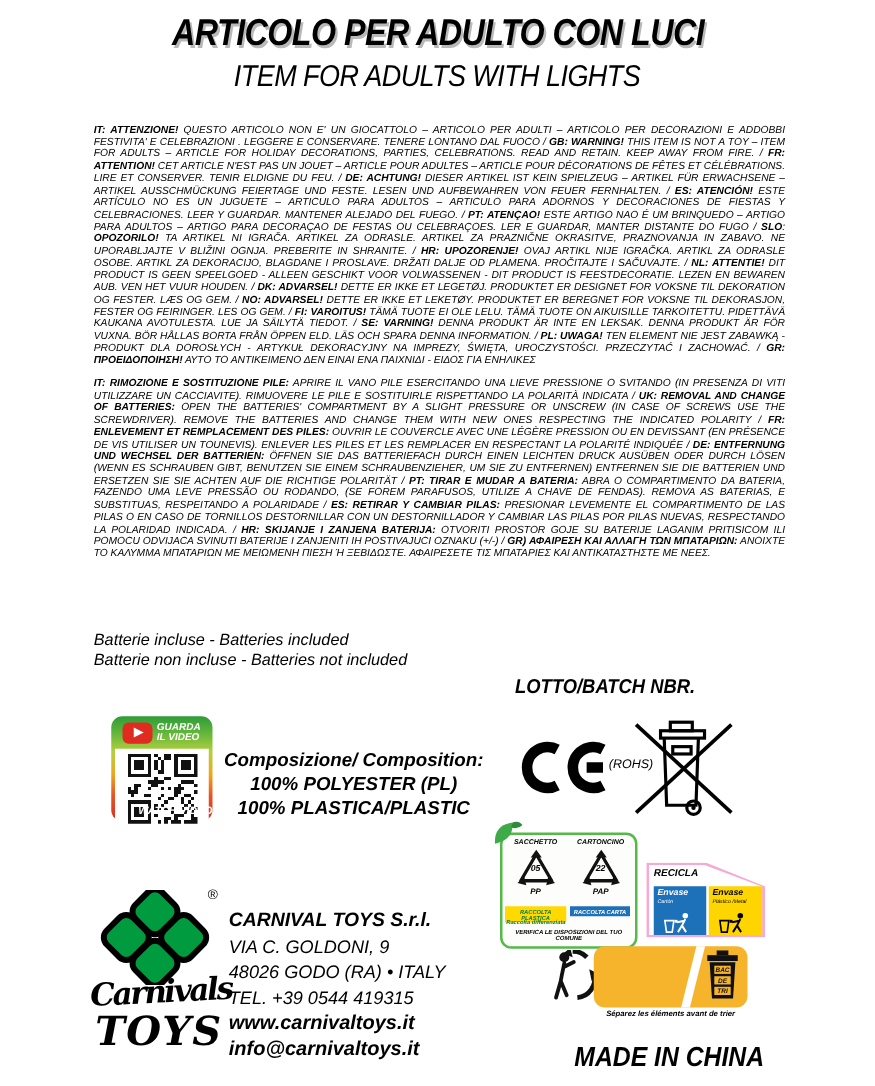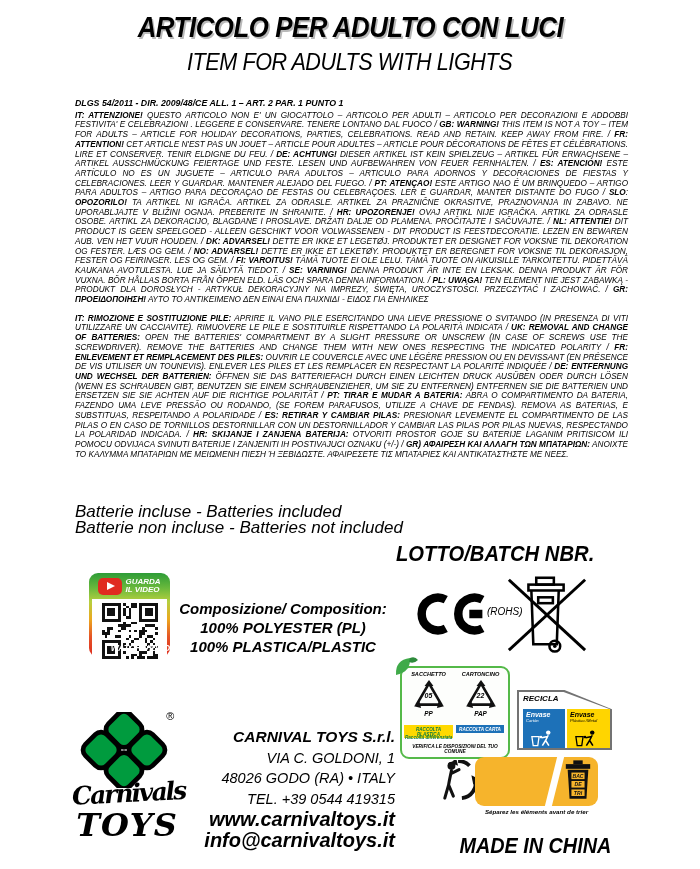--- a/index.html
+++ b/index.html
@@ -12,23 +12,23 @@
   .title>span{display:inline-block;transform:scaleX(.86);letter-spacing:-.5px;text-shadow:2px 2px 0 #b9b9b9;}
   .subtitle{top:48px;left:0;width:100%;text-align:center;font-style:italic;font-size:24px;white-space:nowrap;}
   .subtitle>span{display:inline-block;transform:scaleX(.9);letter-spacing:-.5px;}
 
   
   .warnings{left:75px;top:99px;width:553px;font-size:8.2px;line-height:9.7px;text-align:justify;}
   .dlgs{font-weight:bold;font-size:8.8px;margin-bottom:2px;text-align:left;}
   .warn{margin-bottom:9px;}
   .warn b{font-weight:bold;}
 
-  .battery{left:75px;top:504px;font-size:17px;line-height:15.5px;}
-
-  .lotto{left:396px;top:541px;font-size:22px;font-weight:800;white-space:nowrap;}
+  .battery{left:75px;top:504px;font-size:13px;line-height:15.5px;}
+
+  .lotto{left:412px;top:541px;font-size:16px;font-weight:800;white-space:nowrap;}
   .lotto>span{display:inline-block;transform:scaleX(.92);transform-origin:left;}
 
   
   .video-badge{left:89px;top:573px;width:81px;height:84px;border-radius:9px;
     background:linear-gradient(180deg,#2d9c37 0%,#6ab93c 18%,#b5cf3f 34%,#eca81e 55%,#e55426 76%,#dd2b1f 100%);}
   .vb-header{display:flex;align-items:center;justify-content:center;gap:3px;height:26px;}
   .yt{width:24px;height:17px;background:#e02b20;border-radius:5px;position:relative;flex:0 0 auto;}
   .yt::after{content:"";position:absolute;left:9px;top:4.5px;border-left:8px solid #fff;
     border-top:4.25px solid transparent;border-bottom:4.25px solid transparent;}
   .vb-title{color:#fff;font-weight:800;font-size:8px;line-height:8px;text-align:left;}
@@ -51,41 +51,41 @@
   .ploop{position:relative;height:33px;margin-top:2px;}
   .loopnum{position:absolute;top:13px;left:0;width:100%;text-align:center;font-size:7px;font-weight:bold;}
   .pmat{font-size:6.4px;font-weight:bold;margin-top:-2px;}
   .chip{position:absolute;top:57px;font-size:4.6px;font-weight:bold;text-align:center;padding:1.5px 0;}
   .chip-l{left:2px;width:49px;background:#ffd900;color:#0c7b3e;}
   .chip-r{left:54px;width:48px;background:#1d71b8;color:#fff;}
   .pdiff{position:absolute;top:67px;left:3px;font-size:4.6px;font-weight:bold;color:#0c7b3e;}
   .pfoot{position:absolute;top:76px;left:0;width:100%;text-align:center;font-size:4.8px;font-weight:bold;}
 
   
-  .recicla{left:517px;top:690px;width:95px;height:60px;background:#737373;
+  .recicla{left:517px;top:690px;width:95px;height:60px;background:#f9a8d4;
     clip-path:polygon(0 0,50% 0,100% 32%,100% 100%,0 100%);}
   .rec-inner{position:absolute;inset:2px;background:#fff;clip-path:polygon(0 0,49% 0,100% 31%,100% 100%,0 100%);}
   .rec-title{position:absolute;top:2px;left:4px;font-size:8px;font-weight:800;}
   .rec-panel{position:absolute;top:17px;height:39px;}
   .rec-blue{left:4px;width:42px;background:#1d71b8;color:#fff;}
   .rec-yellow{left:48px;width:43px;background:#ffd500;color:#000;}
   .rec-label{font-size:7px;font-weight:800;margin:2px 0 0 3px;line-height:7px;}
   .rec-sub{font-size:4.2px;margin-left:3px;line-height:5px;}
   .rec-panel svg{position:absolute;left:3px;bottom:1px;}
 
   
   .clover{left:80px;top:712px;}
   .registered{left:166px;top:710px;font-size:11px;}
   .logo-script{left:72px;top:779px;width:110px;text-align:center;font-family:"DejaVu Serif",serif;
     font-style:italic;font-weight:bold;font-size:25px;letter-spacing:-2px;transform:rotate(-3deg);}
   .logo-toys{left:72px;top:806px;width:110px;text-align:center;font-family:"DejaVu Serif",serif;
     font-style:italic;font-weight:bold;font-size:32px;letter-spacing:1px;}
-  .addr{left:183px;top:727px;width:212px;text-align:right;line-height:20.5px;font-size:14.5px;white-space:nowrap;}
+  .addr{left:183px;top:727px;width:212px;text-align:left;line-height:20.5px;font-size:14.5px;white-space:nowrap;}
   .addr .name{font-size:15.5px;font-weight:800;}
-  .addr .web{font-size:20px;font-weight:800;}
+  .addr .web{font-size:16px;font-weight:800;}
 
   
   .triman{left:441px;top:760px;}
   .sac{left:475px;top:757px;width:123px;height:49px;background:#f6b42c;border-radius:9px;}
   .sac-white{position:absolute;left:6px;top:5px;width:66px;height:39px;background:#fff;
     display:flex;flex-direction:column;justify-content:center;padding-left:5px;box-sizing:border-box;
     font-weight:800;font-size:15px;line-height:17px;}
   .sac-stripe{position:absolute;left:76px;top:0;width:7px;height:49px;background:#fff;transform:skewX(-14deg);}
   .sac-bin{position:absolute;left:88px;top:3px;}
   .sac-caption{left:475px;top:808px;width:123px;text-align:center;font-size:6.2px;font-weight:bold;}
@@ -95,21 +95,20 @@
 </style>
 </head>
 <body>
 
 <div class="page">
 
   <div class="abs title"><span>ARTICOLO PER ADULTO CON LUCI</span></div>
   <div class="abs subtitle"><span>ITEM FOR ADULTS WITH LIGHTS</span></div>
 
   <div class="abs warnings">
-    <div class="dlgs">DLGS 54/2011 - DIR. 2009/48/CE ALL. 1 – ART. 2 PAR. 1 PUNTO 1</div>
     <div class="warn"><b>IT: ATTENZIONE!</b> QUESTO ARTICOLO NON E' UN GIOCATTOLO – ARTICOLO PER ADULTI – ARTICOLO PER DECORAZIONI E ADDOBBI FESTIVITA' E CELEBRAZIONI . LEGGERE E CONSERVARE. TENERE LONTANO DAL FUOCO / <b>GB: WARNING!</b> THIS ITEM IS NOT A TOY – ITEM FOR ADULTS – ARTICLE FOR HOLIDAY DECORATIONS, PARTIES, CELEBRATIONS. READ AND RETAIN. KEEP AWAY FROM FIRE. / <b>FR: ATTENTION!</b> CET ARTICLE N'EST PAS UN JOUET – ARTICLE POUR ADULTES – ARTICLE POUR DÉCORATIONS DE FÊTES ET CÉLÉBRATIONS. LIRE ET CONSERVER. TENIR ELDIGNE DU FEU. / <b>DE: ACHTUNG!</b> DIESER ARTIKEL IST KEIN SPIELZEUG – ARTIKEL FÜR ERWACHSENE – ARTIKEL AUSSCHMÜCKUNG FEIERTAGE UND FESTE. LESEN UND AUFBEWAHREN VON FEUER FERNHALTEN. / <b>ES: ATENCIÓN!</b> ESTE ARTÍCULO NO ES UN JUGUETE – ARTICULO PARA ADULTOS – ARTICULO PARA ADORNOS Y DECORACIONES DE FIESTAS Y CELEBRACIONES. LEER Y GUARDAR. MANTENER ALEJADO DEL FUEGO. / <b>PT: ATENÇAO!</b> ESTE ARTIGO NAO É UM BRINQUEDO – ARTIGO PARA ADULTOS – ARTIGO PARA DECORAÇAO DE FESTAS OU CELEBRAÇOES. LER E GUARDAR, MANTER DISTANTE DO FUGO / <b>SLO</b>: <b>OPOZORILO!</b> TA ARTIKEL NI IGRAČA. ARTIKEL ZA ODRASLE. ARTIKEL ZA PRAZNIČNE OKRASITVE, PRAZNOVANJA IN ZABAVO. NE UPORABLJAJTE V BLIŽINI OGNJA. PREBERITE IN SHRANITE. / <b>HR: UPOZORENJE!</b> OVAJ ARTIKL NIJE IGRAČKA. ARTIKL ZA ODRASLE OSOBE. ARTIKL ZA DEKORACIJO, BLAGDANE I PROSLAVE. DRŽATI DALJE OD PLAMENA. PROČITAJTE I SAČUVAJTE. / <b>NL: ATTENTIE!</b> DIT PRODUCT IS GEEN SPEELGOED - ALLEEN GESCHIKT VOOR VOLWASSENEN - DIT PRODUCT IS FEESTDECORATIE. LEZEN EN BEWAREN AUB. VEN HET VUUR HOUDEN. / <b>DK: ADVARSEL!</b> DETTE ER IKKE ET LEGETØJ. PRODUKTET ER DESIGNET FOR VOKSNE TIL DEKORATION OG FESTER. LÆS OG GEM. / <b>NO: ADVARSEL!</b> DETTE ER IKKE ET LEKETØY. PRODUKTET ER BEREGNET FOR VOKSNE TIL DEKORASJON, FESTER OG FEIRINGER. LES OG GEM. / <b>FI: VAROITUS!</b> TÄMÄ TUOTE EI OLE LELU. TÄMÄ TUOTE ON AIKUISILLE TARKOITETTU. PIDETTÄVÄ KAUKANA AVOTULESTA. LUE JA SÄILYTÄ TIEDOT. / <b>SE: VARNING!</b> DENNA PRODUKT ÄR INTE EN LEKSAK. DENNA PRODUKT ÄR FÖR VUXNA. BÖR HÅLLAS BORTA FRÅN ÖPPEN ELD. LÄS OCH SPARA DENNA INFORMATION. / <b>PL: UWAGA!</b> TEN ELEMENT NIE JEST ZABAWKĄ - PRODUKT DLA DOROSŁYCH - ARTYKUŁ DEKORACYJNY NA IMPREZY, ŚWIĘTA, UROCZYSTOŚCI. PRZECZYTAĆ I ZACHOWAĆ. / <b>GR: ΠΡΟΕΙΔΟΠΟΙΗΣΗ!</b> ΑΥΤΟ ΤΟ ΑΝΤΙΚΕΙΜΕΝΟ ΔΕΝ ΕΙΝΑΙ ΕΝΑ ΠΑΙΧΝΙΔΙ - ΕΙΔΟΣ ΓΙΑ ΕΝΗΛΙΚΕΣ</div>
     <div class="warn"><b>IT: RIMOZIONE E SOSTITUZIONE PILE:</b> APRIRE IL VANO PILE ESERCITANDO UNA LIEVE PRESSIONE O SVITANDO (IN PRESENZA DI VITI UTILIZZARE UN CACCIAVITE). RIMUOVERE LE PILE E SOSTITUIRLE RISPETTANDO LA POLARITÀ INDICATA / <b>UK: REMOVAL AND CHANGE OF BATTERIES:</b> OPEN THE BATTERIES' COMPARTMENT BY A SLIGHT PRESSURE OR UNSCREW (IN CASE OF SCREWS USE THE SCREWDRIVER). REMOVE THE BATTERIES AND CHANGE THEM WITH NEW ONES RESPECTING THE INDICATED POLARITY / <b>FR: ENLEVEMENT ET REMPLACEMENT DES PILES:</b> OUVRIR LE COUVERCLE AVEC UNE LÉGÈRE PRESSION OU EN DEVISSANT (EN PRÉSENCE DE VIS UTILISER UN TOUNEVIS). ENLEVER LES PILES ET LES REMPLACER EN RESPECTANT LA POLARITÉ INDIQUÉE / <b>DE: ENTFERNUNG UND WECHSEL DER BATTERIEN:</b> ÖFFNEN SIE DAS BATTERIEFACH DURCH EINEN LEICHTEN DRUCK AUSÜBEN ODER DURCH LÖSEN (WENN ES SCHRAUBEN GIBT, BENUTZEN SIE EINEM SCHRAUBENZIEHER, UM SIE ZU ENTFERNEN) ENTFERNEN SIE DIE BATTERIEN UND ERSETZEN SIE SIE ACHTEN AUF DIE RICHTIGE POLARITÄT / <b>PT: TIRAR E MUDAR A BATERIA:</b> ABRA O COMPARTIMENTO DA BATERIA, FAZENDO UMA LEVE PRESSÃO OU RODANDO, (SE FOREM PARAFUSOS, UTILIZE A CHAVE DE FENDAS). REMOVA AS BATERIAS, E SUBSTITUAS, RESPEITANDO A POLARIDADE / <b>ES: RETIRAR Y CAMBIAR PILAS:</b> PRESIONAR LEVEMENTE EL COMPARTIMENTO DE LAS PILAS O EN CASO DE TORNILLOS DESTORNILLAR CON UN DESTORNILLADOR Y CAMBIAR LAS PILAS POR PILAS NUEVAS, RESPECTANDO LA POLARIDAD INDICADA. / <b>HR: SKIJANJE I ZANJENA BATERIJA:</b> OTVORITI PROSTOR GOJE SU BATERIJE LAGANIM PRITISICOM ILI POMOCU ODVIJACA SVINUTI BATERIJE I ZANJENITI IH POSTIVAJUCI OZNAKU (+/-) / <b>GR) ΑΦΑΙΡΕΣΗ ΚΑΙ ΑΛΛΑΓΗ ΤΩΝ ΜΠΑΤΑΡΙΩΝ:</b> ΑΝΟΙΧΤΕ ΤΟ ΚΑΛΥΜΜΑ ΜΠΑΤΑΡΙΩΝ ΜΕ ΜΕΙΩΜΕΝΗ ΠΙΕΣΗ Ή ΞΕΒΙΔΩΣΤΕ. ΑΦΑΙΡΕΣΕΤΕ ΤΙΣ ΜΠΑΤΑΡΙΕΣ ΚΑΙ ΑΝΤΙΚΑΤΑΣΤΗΣΤΕ ΜΕ ΝΕΕΣ.</div>
   </div>
 
   <div class="abs battery">
     <div>Batterie incluse - Batteries included</div>
     <div>Batterie non incluse - Batteries not included</div>
   </div>
 
   <div class="abs lotto"><span>LOTTO/BATCH NBR.</span></div>
@@ -334,21 +333,21 @@
         <rect x="36" y="55" width="38" height="38" rx="10" transform="rotate(45 55 74)"></rect>
       </g>
     </svg>
   </div>
   <div class="abs registered">®</div>
   <div class="abs logo-script">Carnivals</div>
   <div class="abs logo-toys">TOYS</div>
 
   <div class="abs addr">
     <div class="name">CARNIVAL TOYS S.r.l.</div>
-    <div>VIA C. GOLDONI, 1</div>
+    <div>VIA C. GOLDONI, 9</div>
     <div>48026 GODO (RA) • ITALY</div>
     <div>TEL. +39 0544 419315</div>
     <div class="web">www.carnivaltoys.it</div>
     <div class="web">info@carnivaltoys.it</div>
   </div>
 
   <div class="abs triman">
     <svg width="38" height="42" viewBox="0 0 40 44">
       <circle cx="11" cy="6" r="4.2" fill="#111"></circle>
       <path d="M11 11 C10 16 9 20 8 26 M8 26 L4 40 M8 26 L13 38 M11 14 L19 10" stroke="#111" stroke-width="3.2" fill="none" stroke-linecap="round"></path>

